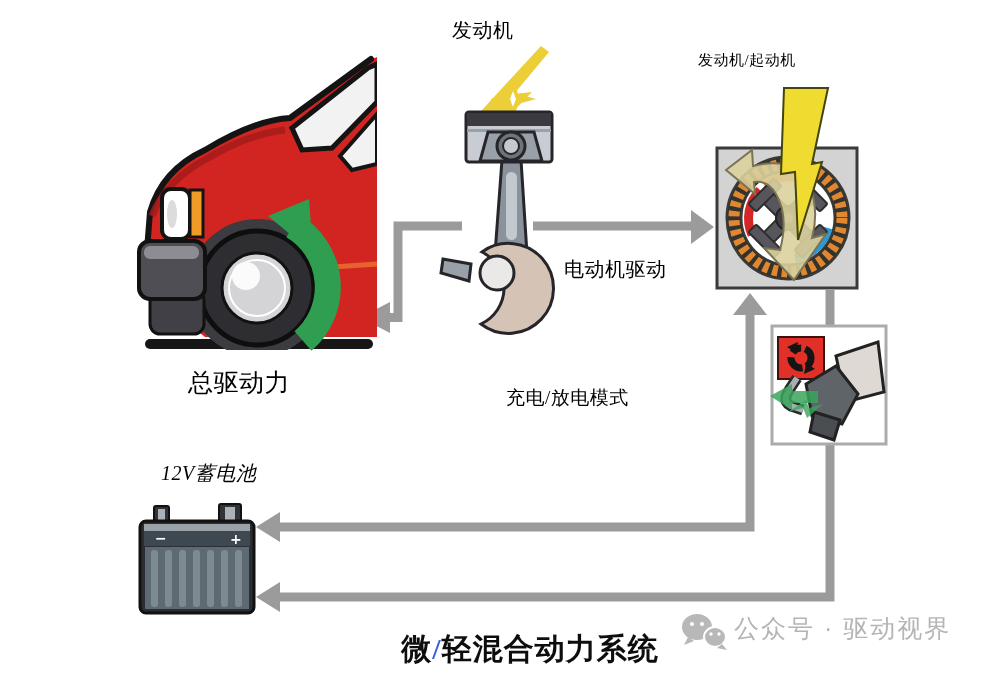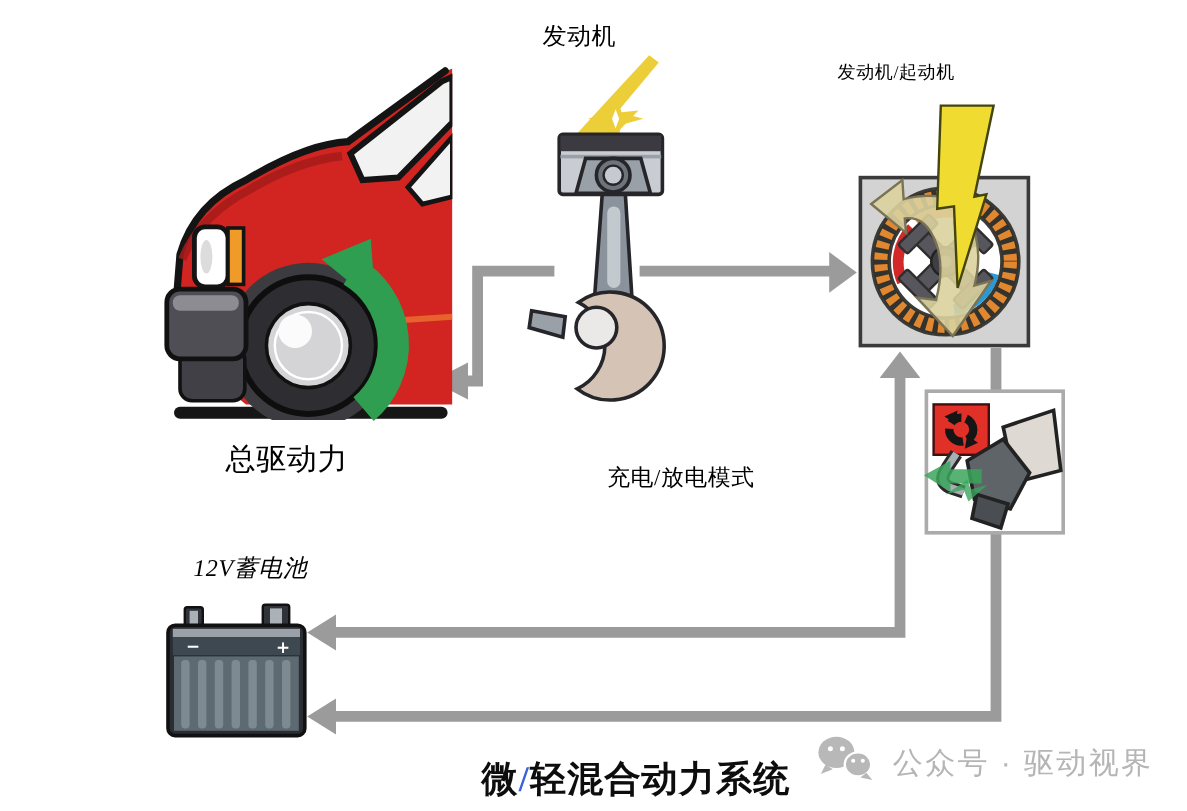--- a/index.html
+++ b/index.html
@@ -3,21 +3,21 @@
 <meta charset="utf-8">
 <style>
   html,body{margin:0;padding:0;background:#fff;}
   .canvas{position:relative;width:989px;height:676px;background:#fff;overflow:hidden;
           font-family:"Liberation Serif","DejaVu Serif",serif;}
   .canvas > svg{position:absolute;left:0;top:0;}
   .lbl{position:absolute;font-size:20px;color:#000000;white-space:nowrap;letter-spacing:0.5px;}
   .title{position:absolute;left:300px;top:629px;width:460px;text-align:center;
          font-size:30px;font-weight:bold;color:#0d0d0d;letter-spacing:1px;}
   .title .slash{color:#3a62d8;}
-  .watermark{position:absolute;left:680px;top:612px;display:flex;align-items:flex-end;gap:14px;
+  .watermark{position:absolute;left:680px;top:612px;display:flex;align-items:flex-start;gap:4px;
              color:var(--watermark-gray,#b5b5b5);font-size:25px;
              font-family:"Liberation Sans","DejaVu Sans",sans-serif;letter-spacing:2px;}
 </style>
 </head>
 <body>
 
 <div class="canvas">
 
 <svg width="989" height="676" viewBox="0 0 989 676">
   <defs>
@@ -157,20 +157,21 @@
           <rect x="193" y="550" width="7" height="57" rx="3"></rect>
       <rect x="207" y="550" width="7" height="57" rx="3"></rect>
           <rect x="221" y="550" width="7" height="57" rx="3"></rect>
       <rect x="235" y="550" width="7" height="57" rx="3"></rect>
     </g>
   </g>
 </svg>
 
 <div class="lbl" style="left:452px;top:17px;">发动机</div>
 <div class="lbl" style="left:698px;top:51px;font-size:15px;">发动机/起动机</div>
+<div class="lbl" style="left:564px;top:256px;">电动机驱动</div>
 <div class="lbl" style="left:188px;top:366px;font-size:25px;">总驱动力</div>
 <div class="lbl" style="left:506px;top:385px;font-size:19px;">充电/放电模式</div>
 <div class="lbl" style="left:161px;top:460px;font-style:italic;">12V蓄电池</div>
 
 <div class="title"><span>微</span><span class="slash">/</span><span>轻混合动力系统</span></div>
 
 <div class="watermark">
   <svg width="50" height="40" viewBox="0 0 50 40">
     <ellipse cx="17" cy="15" rx="15" ry="13" fill="#b8b8b8"></ellipse>
     <path d="M8,25 l-4,8 l10,-4 z" fill="#b8b8b8"></path>

